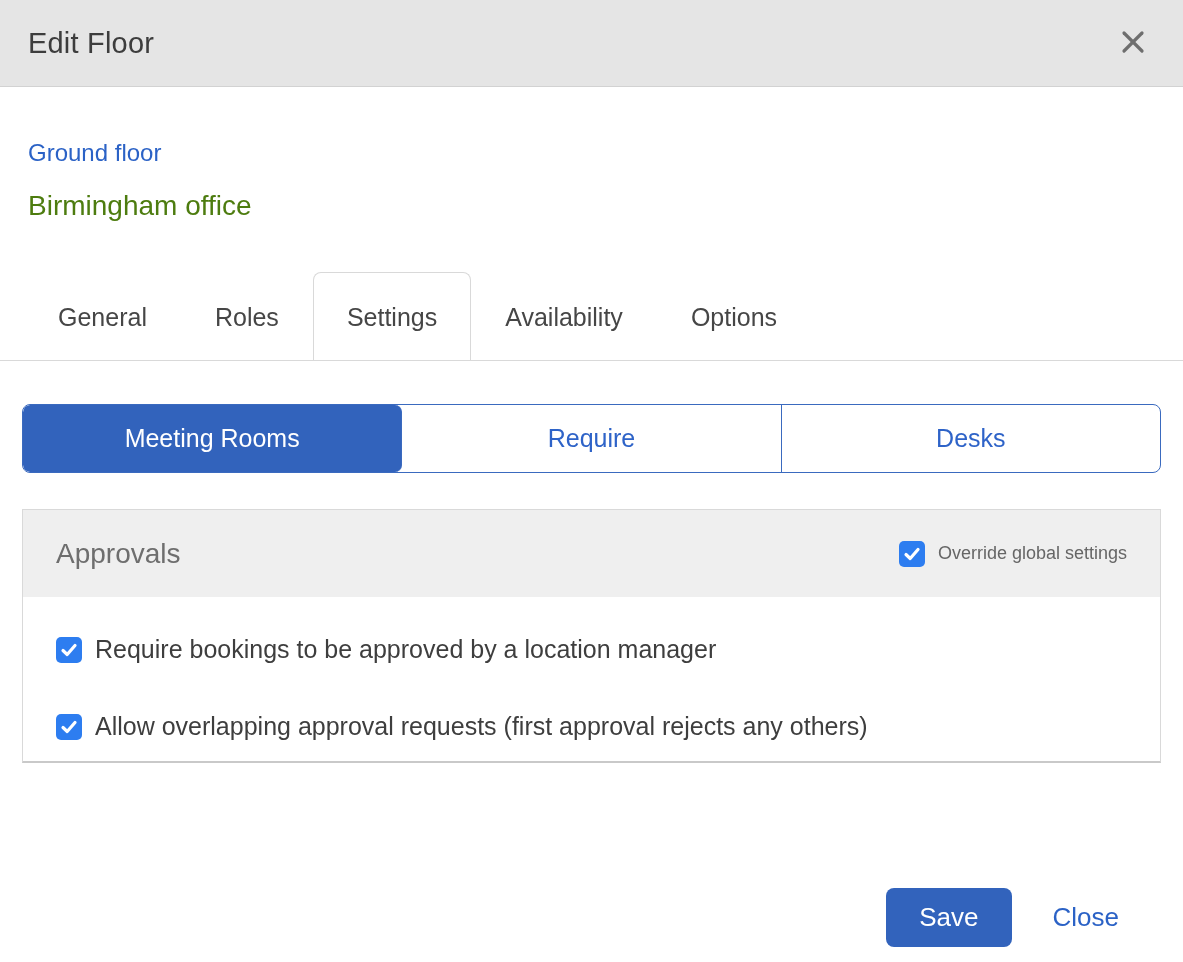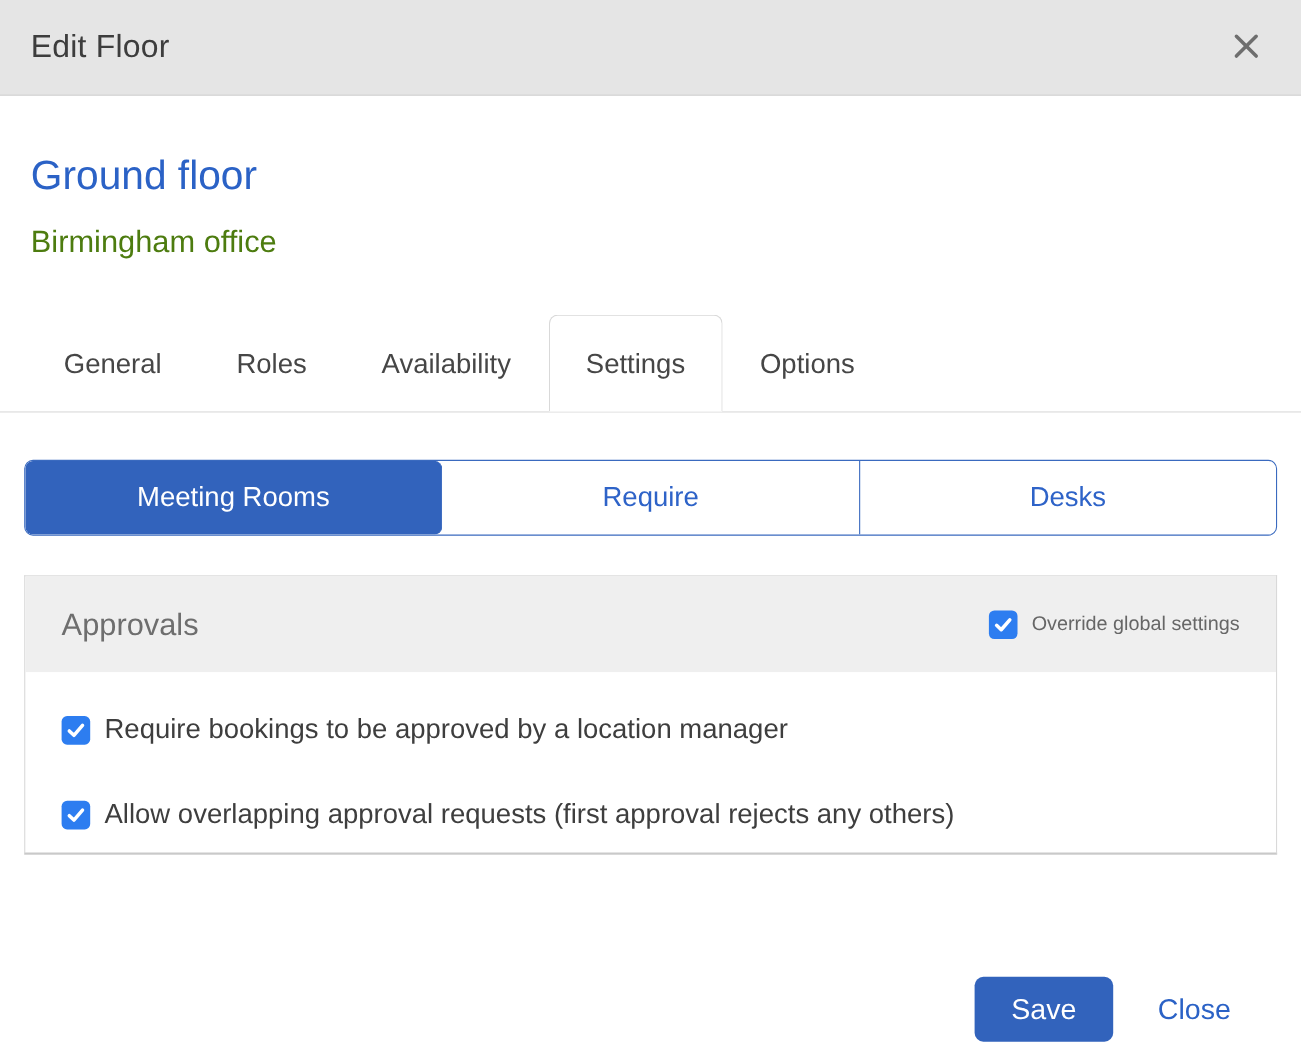--- a/index.html
+++ b/index.html
@@ -34,21 +34,21 @@
     align-items: center;
     justify-content: center;
     cursor: pointer;
     background: none;
     border: none;
   }
 
   
   .floor-info { padding: 52px 28px 0; }
   .floor-name {
-    font-size: 37px;
+    font-size: 24px;
     color: #2b62c6;
     cursor: pointer;
     display: inline-block;
   }
   .floor-location {
     font-size: 28px;
     color: #4d7c0f;
     margin-top: 23px;
   }
 
@@ -204,22 +204,22 @@
 </div>
 
 <div class="floor-info">
   <a class="floor-name">Ground floor</a>
   <div class="floor-location">Birmingham office</div>
 </div>
 
 <div class="tabs">
   <button class="tab">General</button>
   <button class="tab">Roles</button>
+  <button class="tab active">Settings</button>
   <button class="tab">Availability</button>
-  <button class="tab active">Settings</button>
   <button class="tab">Options</button>
 </div>
 
 <div class="segmented">
   <button class="segment active">Meeting Rooms</button>
   <button class="segment">Require</button>
   <button class="segment">Desks</button>
 </div>
 
 <div class="panel">

